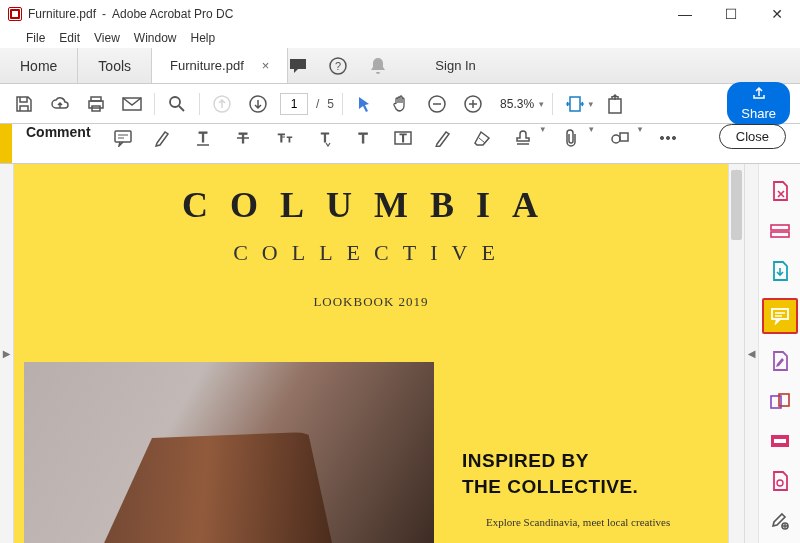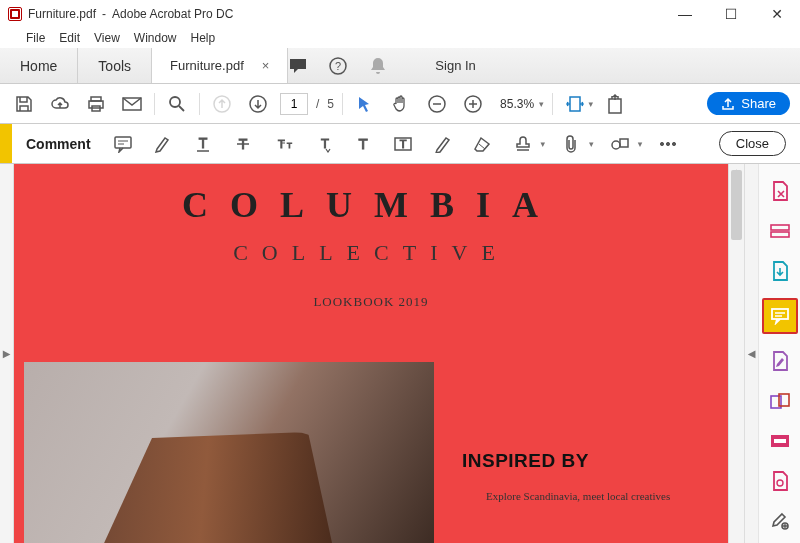--- a/index.html
+++ b/index.html
@@ -23,33 +23,33 @@
 .tabbar-right { display: flex; align-items: center; gap: 20px; }
 .tb-icon { width: 20px; height: 20px; display:flex;align-items:center;justify-content:center; color: #555; }
 .signin { font-size: 13px; color: #333; margin-left: 27px; }
 
 .toolbar { height: 40px; border-bottom: 1px solid #ccc; display: flex; align-items: center; padding: 0 10px; gap: 8px; }
 .tool-ic { width: 28px; height: 28px; display: flex; align-items: center; justify-content: center; color: #555; }
 .sep { width: 1px; height: 22px; background: #ddd; }
 .page-input { width: 28px; height: 22px; border: 1px solid #ccc; font-size: 12px; text-align: center; }
 .page-total { font-size: 12px; color: #555; }
 .zoom-val { font-size: 12px; color: #333; padding: 2px 4px; border: 1px solid transparent; }
-.share-btn { background: #0071e3; color: #fff; border-radius: 14px; padding: 4px 14px; font-size: 13px; display: flex; align-items: center; gap: 6px; margin-left: auto; }
-
-.commentbar { height: 40px; border-bottom: 1px solid #ccc; display: flex; align-items: center; gap: 12px; padding-right: 14px; }
+.share-btn { background: #0071e3; color: #fff; border-radius: 14px; padding: 4px 14px; font-size: 13px; display: flex; align-items: center; gap: 6px; margin-left: auto; flex-direction: column; }
+
+.commentbar { height: 40px; border-bottom: 1px solid #ccc; display: flex; align-items: flex-start; gap: 12px; padding-right: 14px; }
 .yellow-strip { width: 12px; height: 100%; background: #f2c400; }
 .commentlabel { font-size: 14px; font-weight: 600; color: #222; padding: 0 6px 0 2px; }
 .c-ic { width: 28px; height: 28px; display: flex; align-items: center; justify-content: center; color: #555; }
 .c-ic svg { stroke: #555; }
 .close-btn { margin-left: auto; border: 1.5px solid #333; border-radius: 16px; padding: 4px 16px; font-size: 13px; color: #222; font-weight: 500; }
 .caret { font-size: 9px; color: #777; margin-left: -8px; }
 
 .workarea { position: absolute; top: 164px; bottom: 0; left: 0; right: 0; display: flex; }
 .left-handle { width: 14px; background: #f4f4f4; display:flex;align-items:center;justify-content:center;color:#777;font-size:10px; border-right:1px solid #ddd; }
-.main-viewport { flex: 1; background: #ef4444; overflow: hidden; position: relative; }
+.main-viewport { flex: 1; background: #fde047; overflow: hidden; position: relative; }
 .scrollbar { width: 16px; background: #f4f4f4; border-left: 1px solid #ddd; position: relative; }
 .scroll-thumb { position: absolute; top: 6px; left: 2px; right: 2px; height: 70px; background: #cdcdcd; border-radius: 2px; }
 .scroll-arrow-up { position:absolute;top:0;left:0;right:0;height:14px;display:flex;align-items:center;justify-content:center;font-size:9px;color:#777; }
 .right-handle { width: 14px; background: #f4f4f4; display:flex;align-items:center;justify-content:center;color:#777;font-size:10px; border-left:1px solid #ddd; }
 .right-tools { width: 42px; background: #fafafa; display: flex; flex-direction: column; align-items: center; gap: 14px; padding-top: 14px; border-left:1px solid #e5e5e5;}
 .rt-ic { width: 26px; height: 26px; display:flex;align-items:center;justify-content:center; }
 .rt-highlight { background: #f2c400; border: 2px solid #d32f2f; width: 36px; height: 36px; border-radius: 2px; }
 
 .doc-content { padding: 20px 10px 0 10px; }
 .doc-title1 { text-align: center; font-family: Georgia, serif; font-size: 36px; font-weight: 700; letter-spacing: 22px; color: #222; }
@@ -309,20 +309,21 @@
   <div class="left-handle">▶</div>
   <div class="main-viewport">
     <div class="doc-content">
       <div class="doc-title1">COLUMBIA</div>
       <div class="doc-title2">COLLECTIVE</div>
       <div class="doc-subtitle">LOOKBOOK 2019</div>
       <div class="doc-body">
         <div class="photo"></div>
         <div class="text-col">
           <div class="heading1">INSPIRED BY</div>
+          <div class="heading2">THE COLLECTIVE.</div>
           <div class="bodytext">Explore Scandinavia, meet local creatives</div>
         </div>
       </div>
     </div>
   </div>
   <div class="scrollbar">
     <div class="scroll-arrow-up">▴</div>
     <div class="scroll-thumb"></div>
   </div>
   <div class="right-handle">◀</div>

